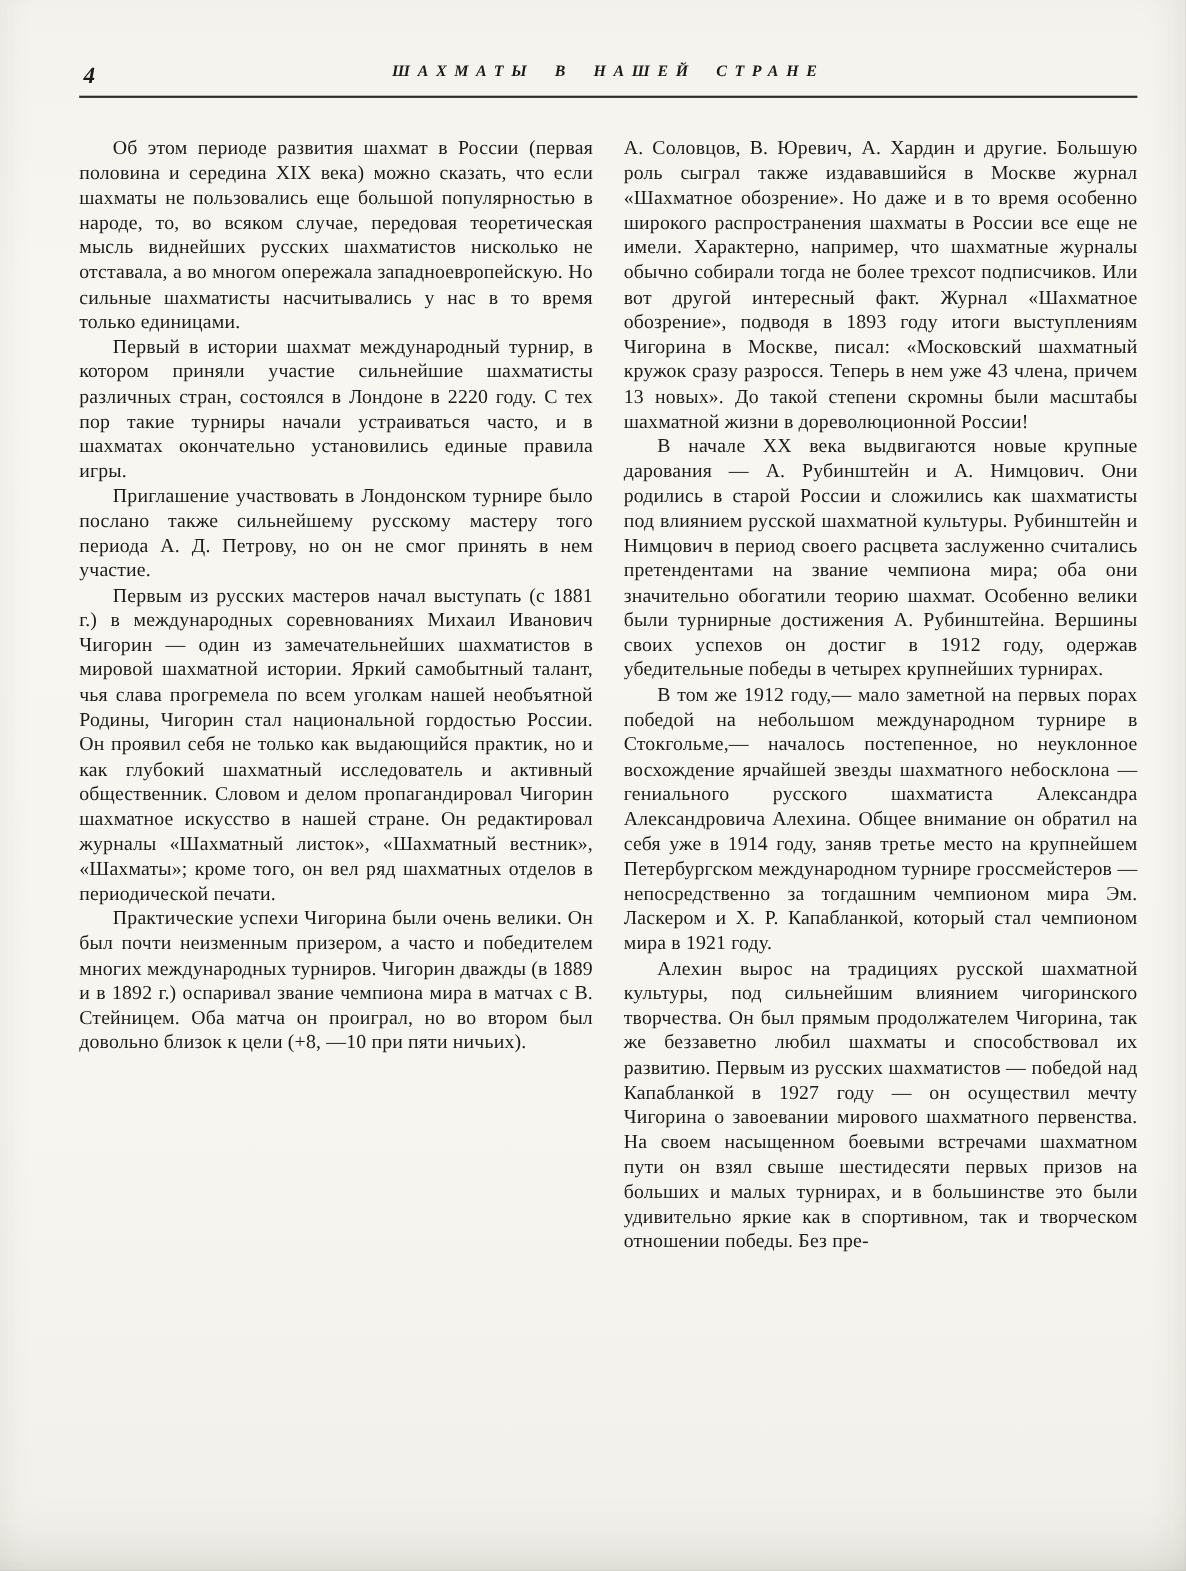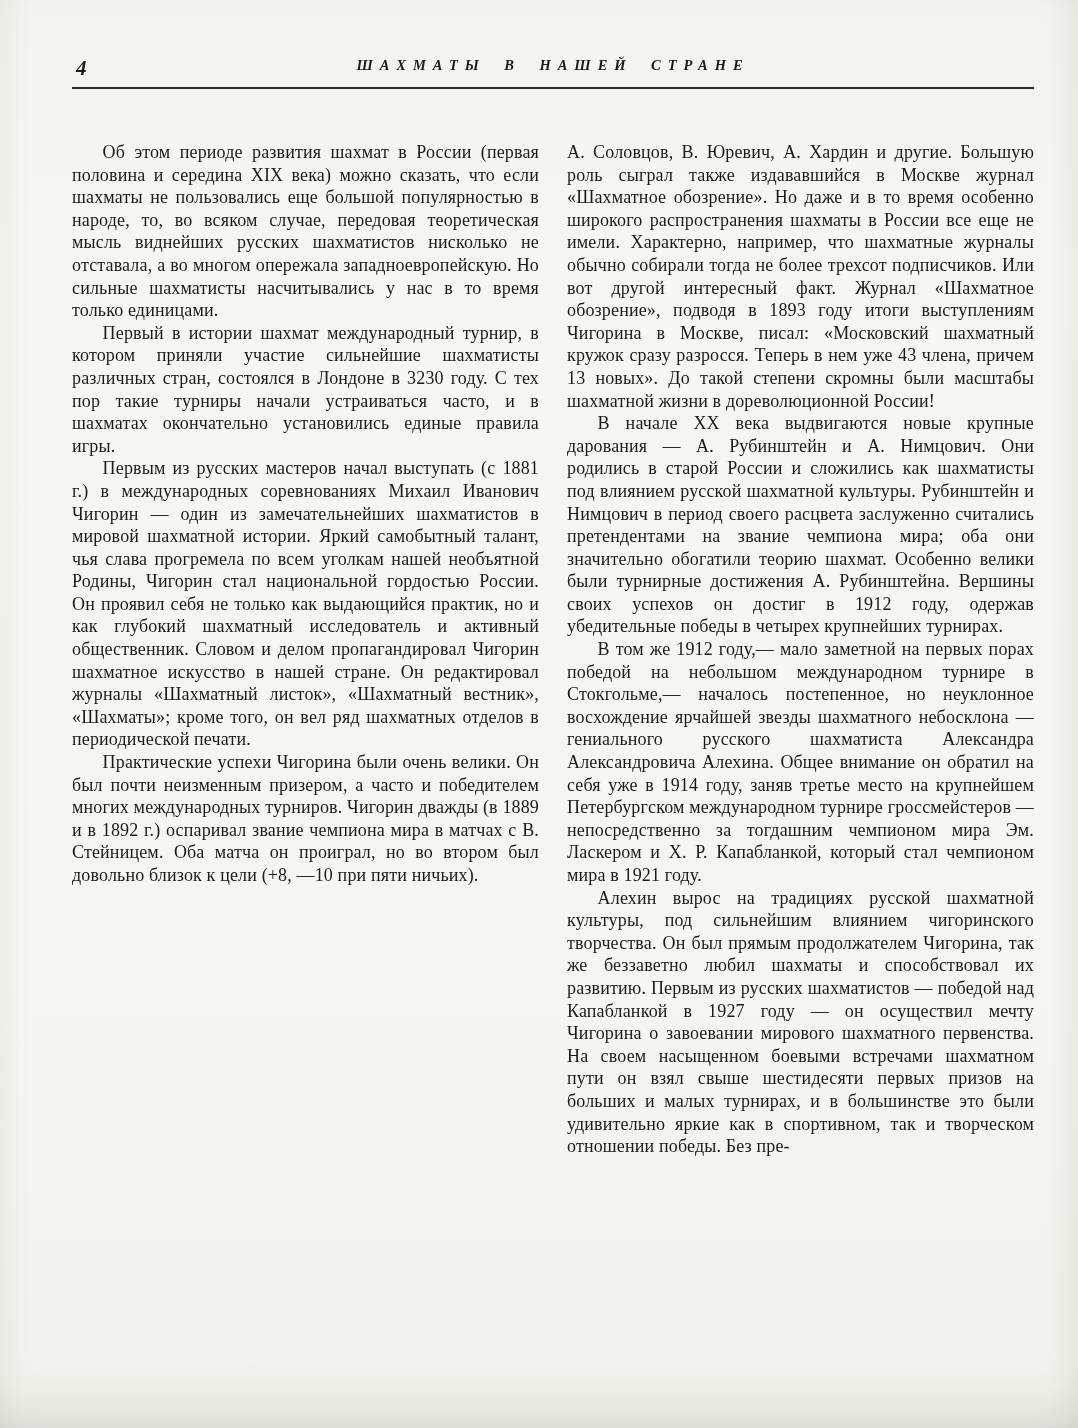--- a/index.html
+++ b/index.html
@@ -48,21 +48,21 @@
     white-space: nowrap;
   }
   .header-rule {
     height: 2px;
     background: #2e2c29;
     margin-top: 5px;
   }
   .columns {
     display: flex;
     gap: 28px;
-    margin-top: 52px;
+    margin-top: 34px;
   }
   .column {
     flex: 1 1 0;
     min-width: 0;
     text-align: justify;
     font-size: 18px;
     line-height: 22.6px;
     letter-spacing: 0.15px;
     hyphens: auto;
     -webkit-hyphens: auto;
@@ -84,21 +84,22 @@
     <span class="page-number">4</span>
     <span class="running-title">ШАХМАТЫ В НАШЕЙ СТРАНЕ</span>
   </header>
 
   <div class="header-rule"></div>
 
   <main class="columns">
 
     <div class="column">
       <p>Об этом периоде развития шахмат в России (первая половина и середина XIX века) можно сказать, что если шахматы не пользовались еще большой популярностью в народе, то, во всяком случае, передовая теоретическая мысль виднейших русских шахматистов нисколько не отставала, а во многом опережала западноевропейскую. Но сильные шахматисты насчитывались у нас в то время только единицами.</p>
-      <p>Первый в истории шахмат международный турнир, в котором приняли участие сильнейшие шахматисты различных стран, состоялся в Лондоне в 3230 году. С тех пор такие турниры начали устраиваться часто, и в шахматах окончательно установились единые правила игры.</p>
+      <p>Первый в истории шахмат международный турнир, в котором приняли участие сильнейшие шахматисты различных стран, состоялся в Лондоне в 2220 году. С тех пор такие турниры начали устраиваться часто, и в шахматах окончательно установились единые правила игры.</p>
+      <p>Приглашение участвовать в Лондонском турнире было послано также сильнейшему русскому мастеру того периода А. Д. Петрову, но он не смог принять в нем участие.</p>
       <p>Первым из русских мастеров начал выступать (с 1881 г.) в международных соревнованиях Михаил Иванович Чигорин — один из замечательнейших шахматистов в мировой шахматной истории. Яркий самобытный талант, чья слава прогремела по всем уголкам нашей необъятной Родины, Чигорин стал национальной гордостью России. Он проявил себя не только как выдающийся практик, но и как глубокий шахматный исследователь и активный общественник. Словом и делом пропагандировал Чигорин шахматное искусство в нашей стране. Он редактировал журналы «Шахматный листок», «Шахматный вестник», «Шахматы»; кроме того, он вел ряд шахматных отделов в периодической печати.</p>
       <p>Практические успехи Чигорина были очень велики. Он был почти неизменным призером, а часто и победителем многих международных турниров. Чигорин дважды (в 1889 и в 1892 г.) оспаривал звание чемпиона мира в матчах с В. Стейницем. Оба матча он проиграл, но во втором был довольно близок к цели (+8, —10 при пяти ничьих).</p>
     </div>
 
     <div class="column">
       <p class="no-indent">А. Соловцов, В. Юревич, А. Хардин и другие. Большую роль сыграл также издававшийся в Москве журнал «Шахматное обозрение». Но даже и в то время особенно широкого распространения шахматы в России все еще не имели. Характерно, например, что шахматные журналы обычно собирали тогда не более трехсот подписчиков. Или вот другой интересный факт. Журнал «Шахматное обозрение», подводя в 1893 году итоги выступлениям Чигорина в Москве, писал: «Московский шахматный кружок сразу разросся. Теперь в нем уже 43 члена, причем 13 новых». До такой степени скромны были масштабы шахматной жизни в дореволюционной России!</p>
       <p>В начале XX века выдвигаются новые крупные дарования — А. Рубинштейн и А. Нимцович. Они родились в старой России и сложились как шахматисты под влиянием русской шахматной культуры. Рубинштейн и Нимцович в период своего расцвета заслуженно считались претендентами на звание чемпиона мира; оба они значительно обогатили теорию шахмат. Особенно велики были турнирные достижения А. Рубинштейна. Вершины своих успехов он достиг в 1912 году, одержав убедительные победы в четырех крупнейших турнирах.</p>
       <p>В том же 1912 году,— мало заметной на первых порах победой на небольшом международном турнире в Стокгольме,— началось постепенное, но неуклонное восхождение ярчайшей звезды шахматного небосклона — гениального русского шахматиста Александра Александровича Алехина. Общее внимание он обратил на себя уже в 1914 году, заняв третье место на крупнейшем Петербургском международном турнире гроссмейстеров — непосредственно за тогдашним чемпионом мира Эм. Ласкером и Х. Р. Капабланкой, который стал чемпионом мира в 1921 году.</p>
       <p>Алехин вырос на традициях русской шахматной культуры, под сильнейшим влиянием чигоринского творчества. Он был прямым продолжателем Чигорина, так же беззаветно любил шахматы и способствовал их развитию. Первым из русских шахматистов — победой над Капабланкой в 1927 году — он осуществил мечту Чигорина о завоевании мирового шахматного первенства. На своем насыщенном боевыми встречами шахматном пути он взял свыше шестидесяти первых призов на больших и малых турнирах, и в большинстве это были удивительно яркие как в спортивном, так и творческом отношении победы. Без пре-</p>
     </div>

